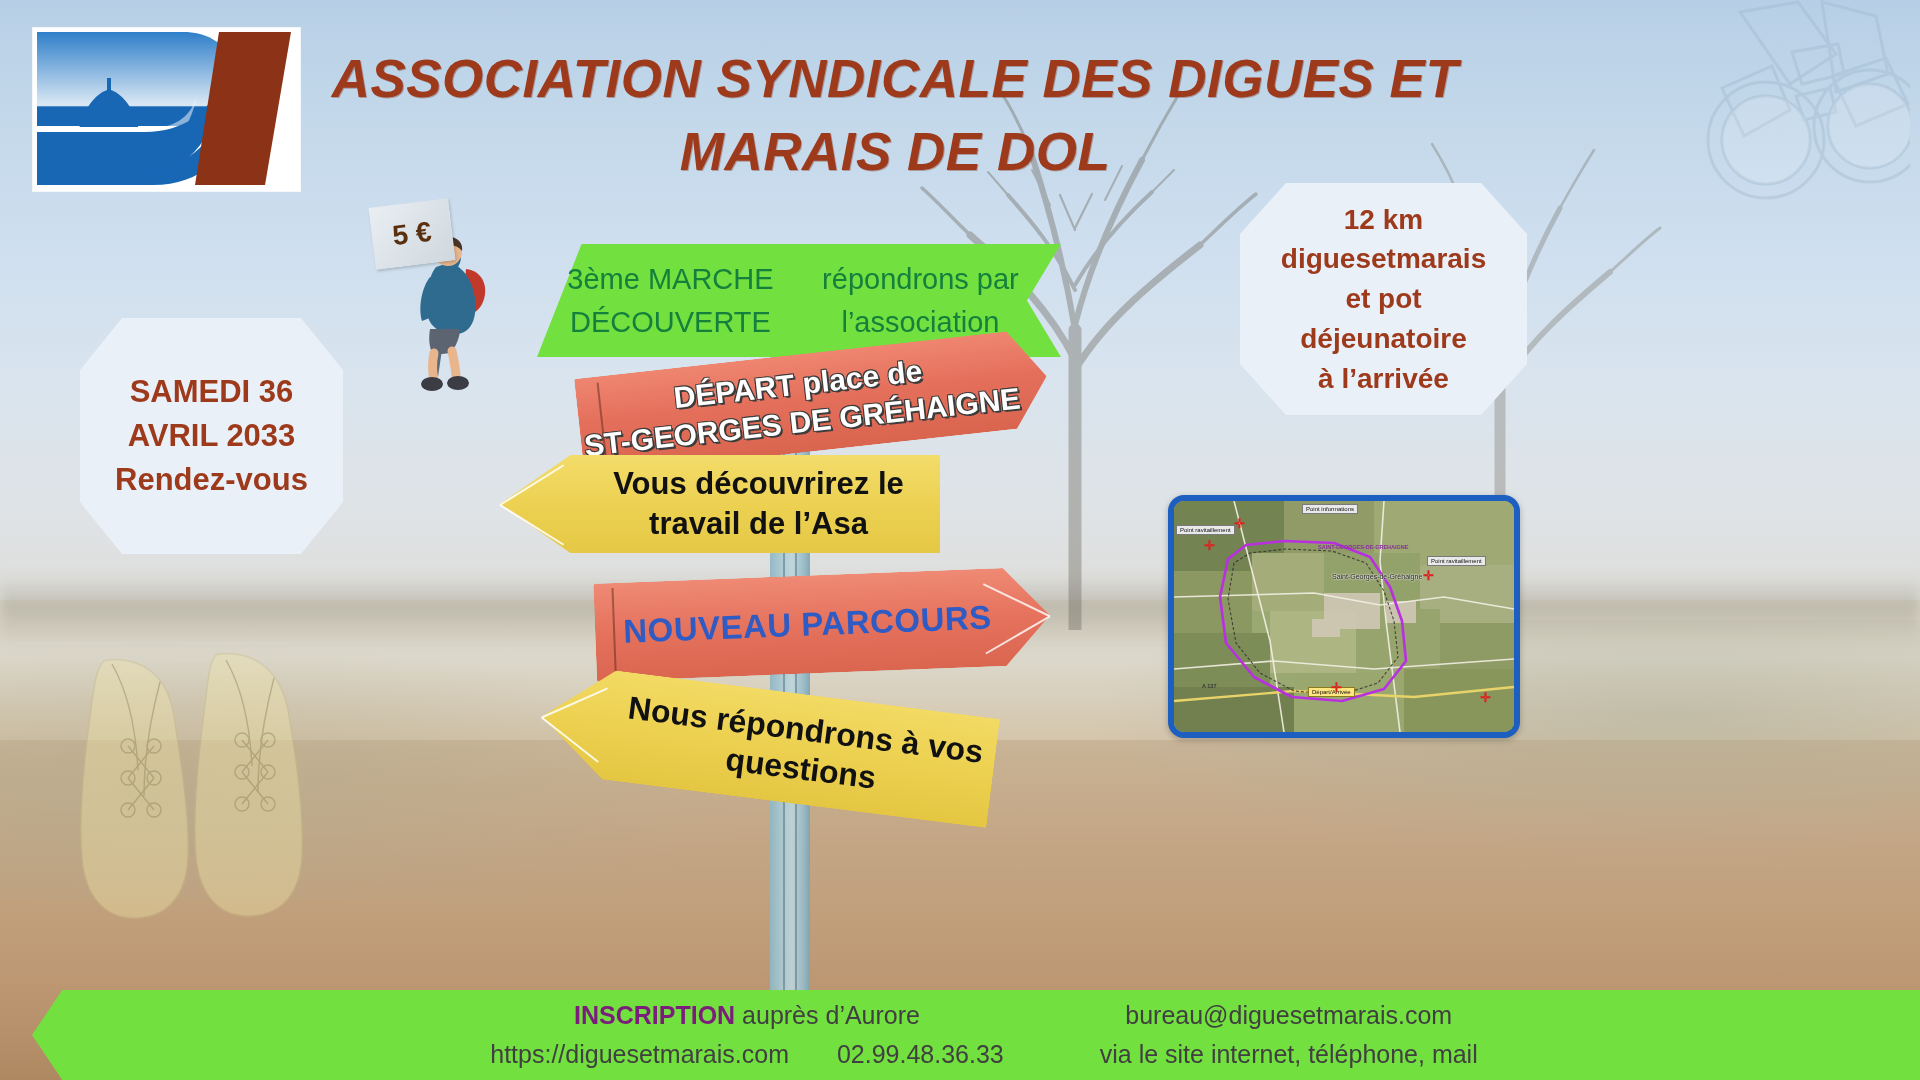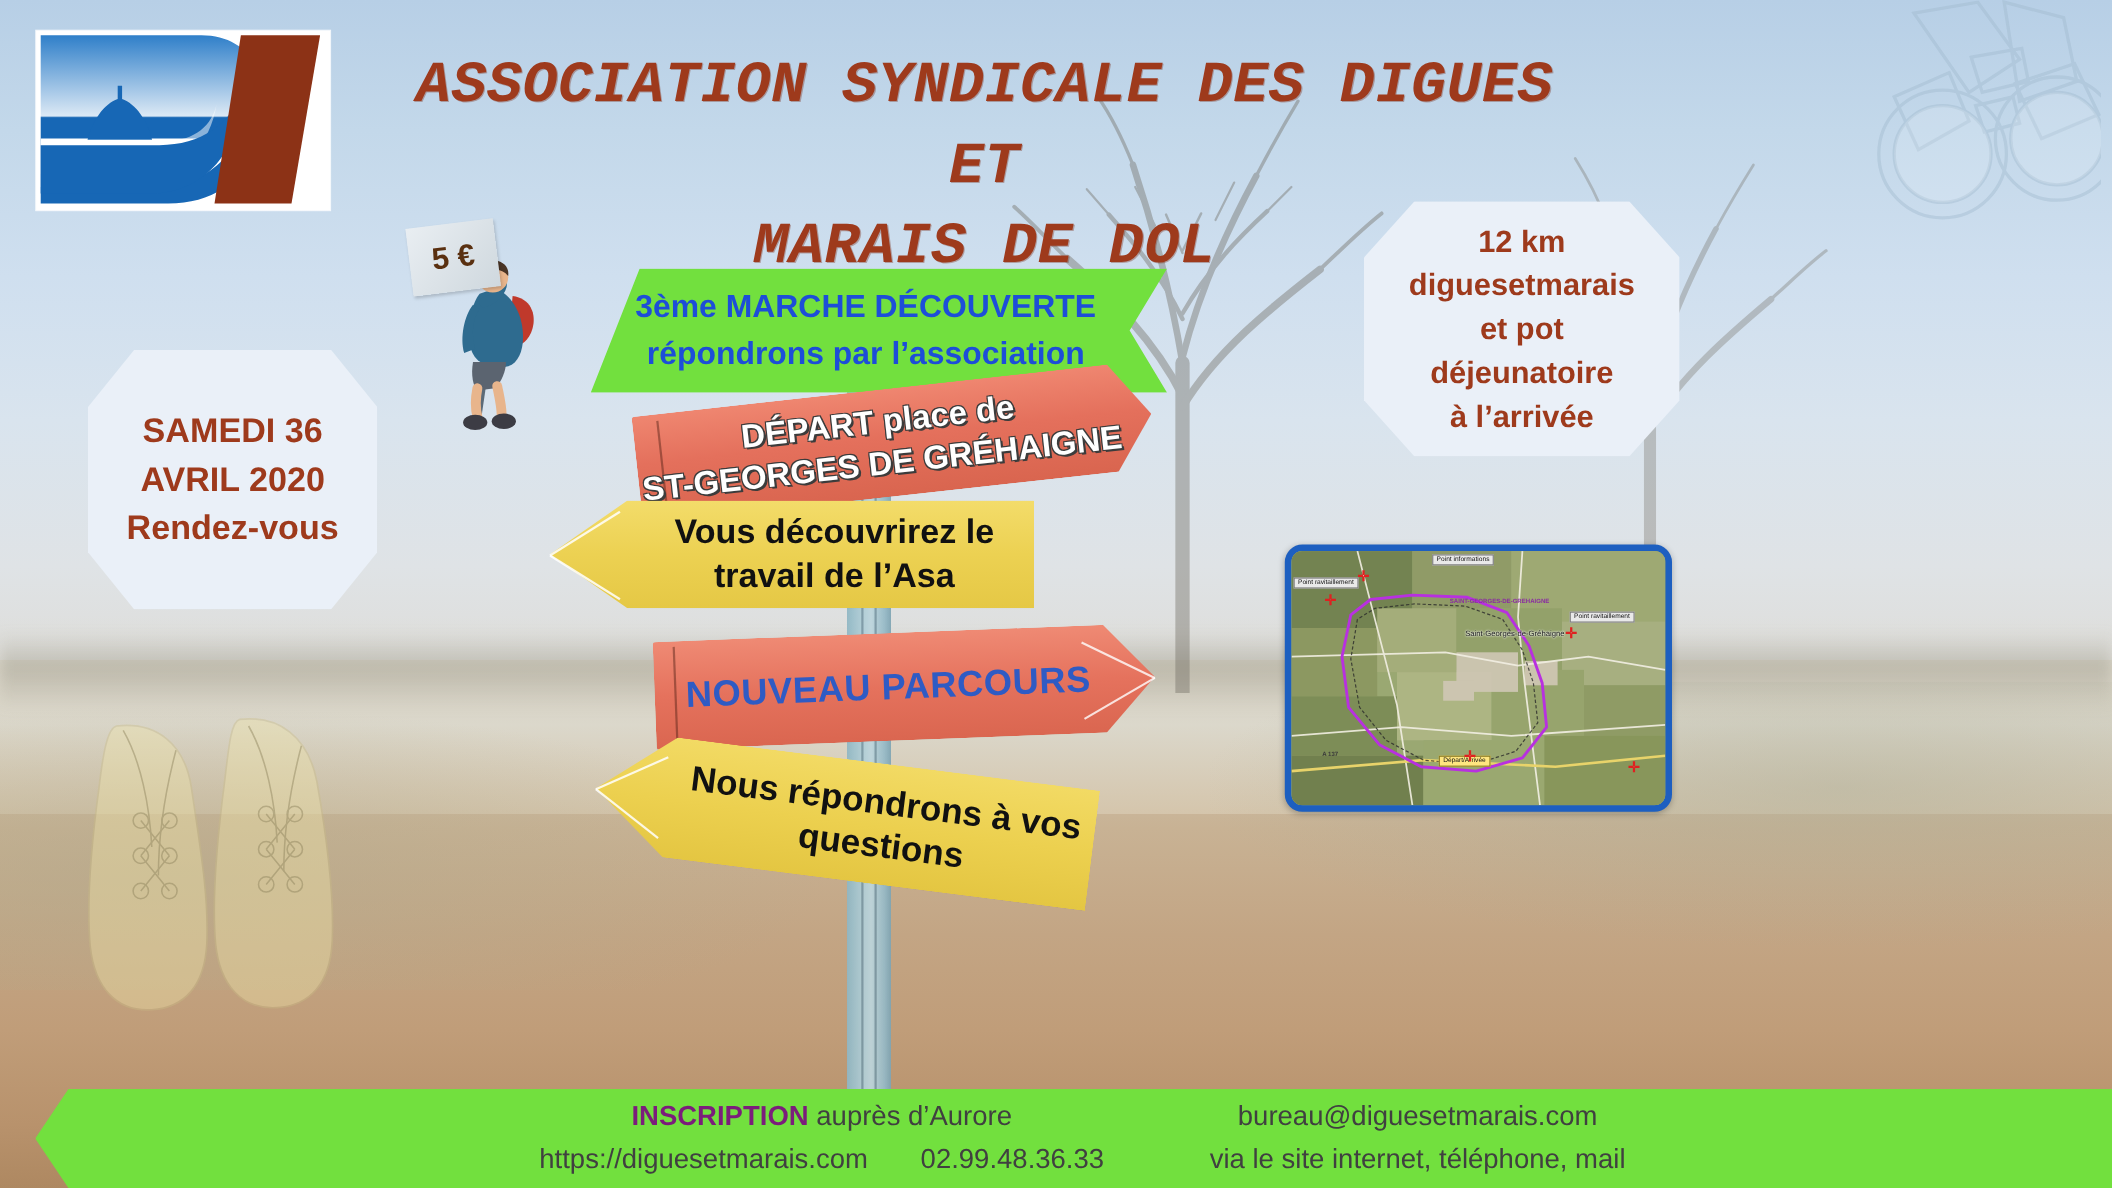--- a/index.html
+++ b/index.html
@@ -61,21 +61,21 @@
   .logo {
     position:absolute; left:33px; top:28px; width:267px; height:163px;
     background:#ffffff; box-shadow:0 0 0 1px rgba(255,255,255,.8);
   }
   .logo svg { display:block; }
 
   
   .title {
     position:absolute; left:330px; top:42px; width:1130px;
     text-align:center;
-    font-family:Liberation Mono, monospace;
+    font-family:Liberation Sans, sans-serif;
     font-weight:bold; font-style:italic;
     font-size:53px; line-height:1.38;
     color:#9e3a1c;
     letter-spacing:.5px;
     text-shadow:1px 1px 0 rgba(120,40,20,.35);
   }
 
   
   .hiker { position:absolute; left:370px; top:195px; width:160px; height:200px; }
   .euro-sign {
@@ -100,22 +100,22 @@
   }
   #date-box { left:80px; top:318px; width:263px; height:236px; font-size:31px; line-height:1.42; }
   #info-box { left:1240px; top:183px; width:287px; height:232px; font-size:28px; line-height:1.42; }
   #banner-marche-shape {
     position:absolute; left:537px; top:244px; width:524px; height:113px;
     background:#72e03e;
     clip-path:polygon(8.5% 0, 100% 0, 93.5% 50%, 100% 100%, 0 100%);
   }
   #banner-marche-text {
     position:absolute; left:537px; top:244px; width:500px; height:113px;
-    display:flex; flex-direction:column; align-items:center; justify-content:center;
-    color:#1d4ed8; font-weight:bold; text-align:center;
+    display:flex; align-items:center; justify-content:center;
+    color:#15803d; font-weight:normal; text-align:center;
     font-size:29px; line-height:1.46;
   }
 
   
   #footer-band {
     position:absolute; left:32px; top:990px; width:1888px; height:90px;
     background:#72e03e;
     clip-path:polygon(1.6% 0, 100% 0, 100% 100%, 1.6% 100%, 0 50%);
   }
   #footer-inner {
@@ -423,21 +423,21 @@
       <ellipse cx="88" cy="188" rx="11" ry="7" fill="#3c3c44"></ellipse>
     </svg>
   </div>
   <div class="euro-sign">
     <span>5 €</span>
   </div>
 
   <div class="octagon" id="date-box">
     <div>
       <div>SAMEDI 36</div>
-      <div>AVRIL 2020</div>
+      <div>AVRIL 2033</div>
       <div>Rendez-vous</div>
     </div>
   </div>
 
   <div class="octagon" id="info-box">
     <div>
       <div>12 km</div>
       <div>diguesetmarais</div>
       <div>et pot</div>
       <div>déjeunatoire</div>

